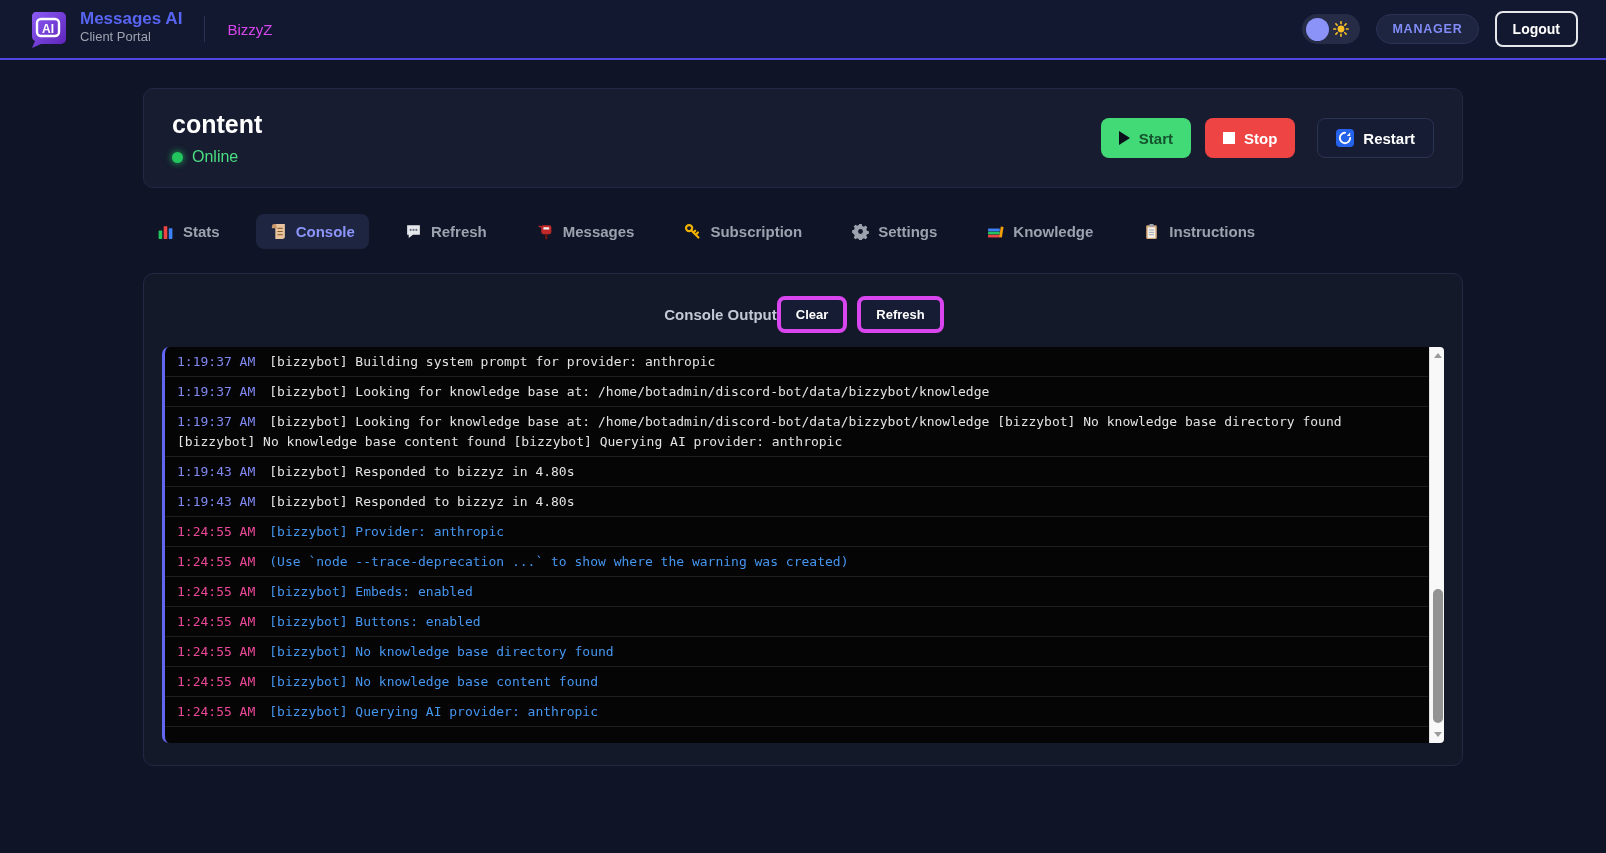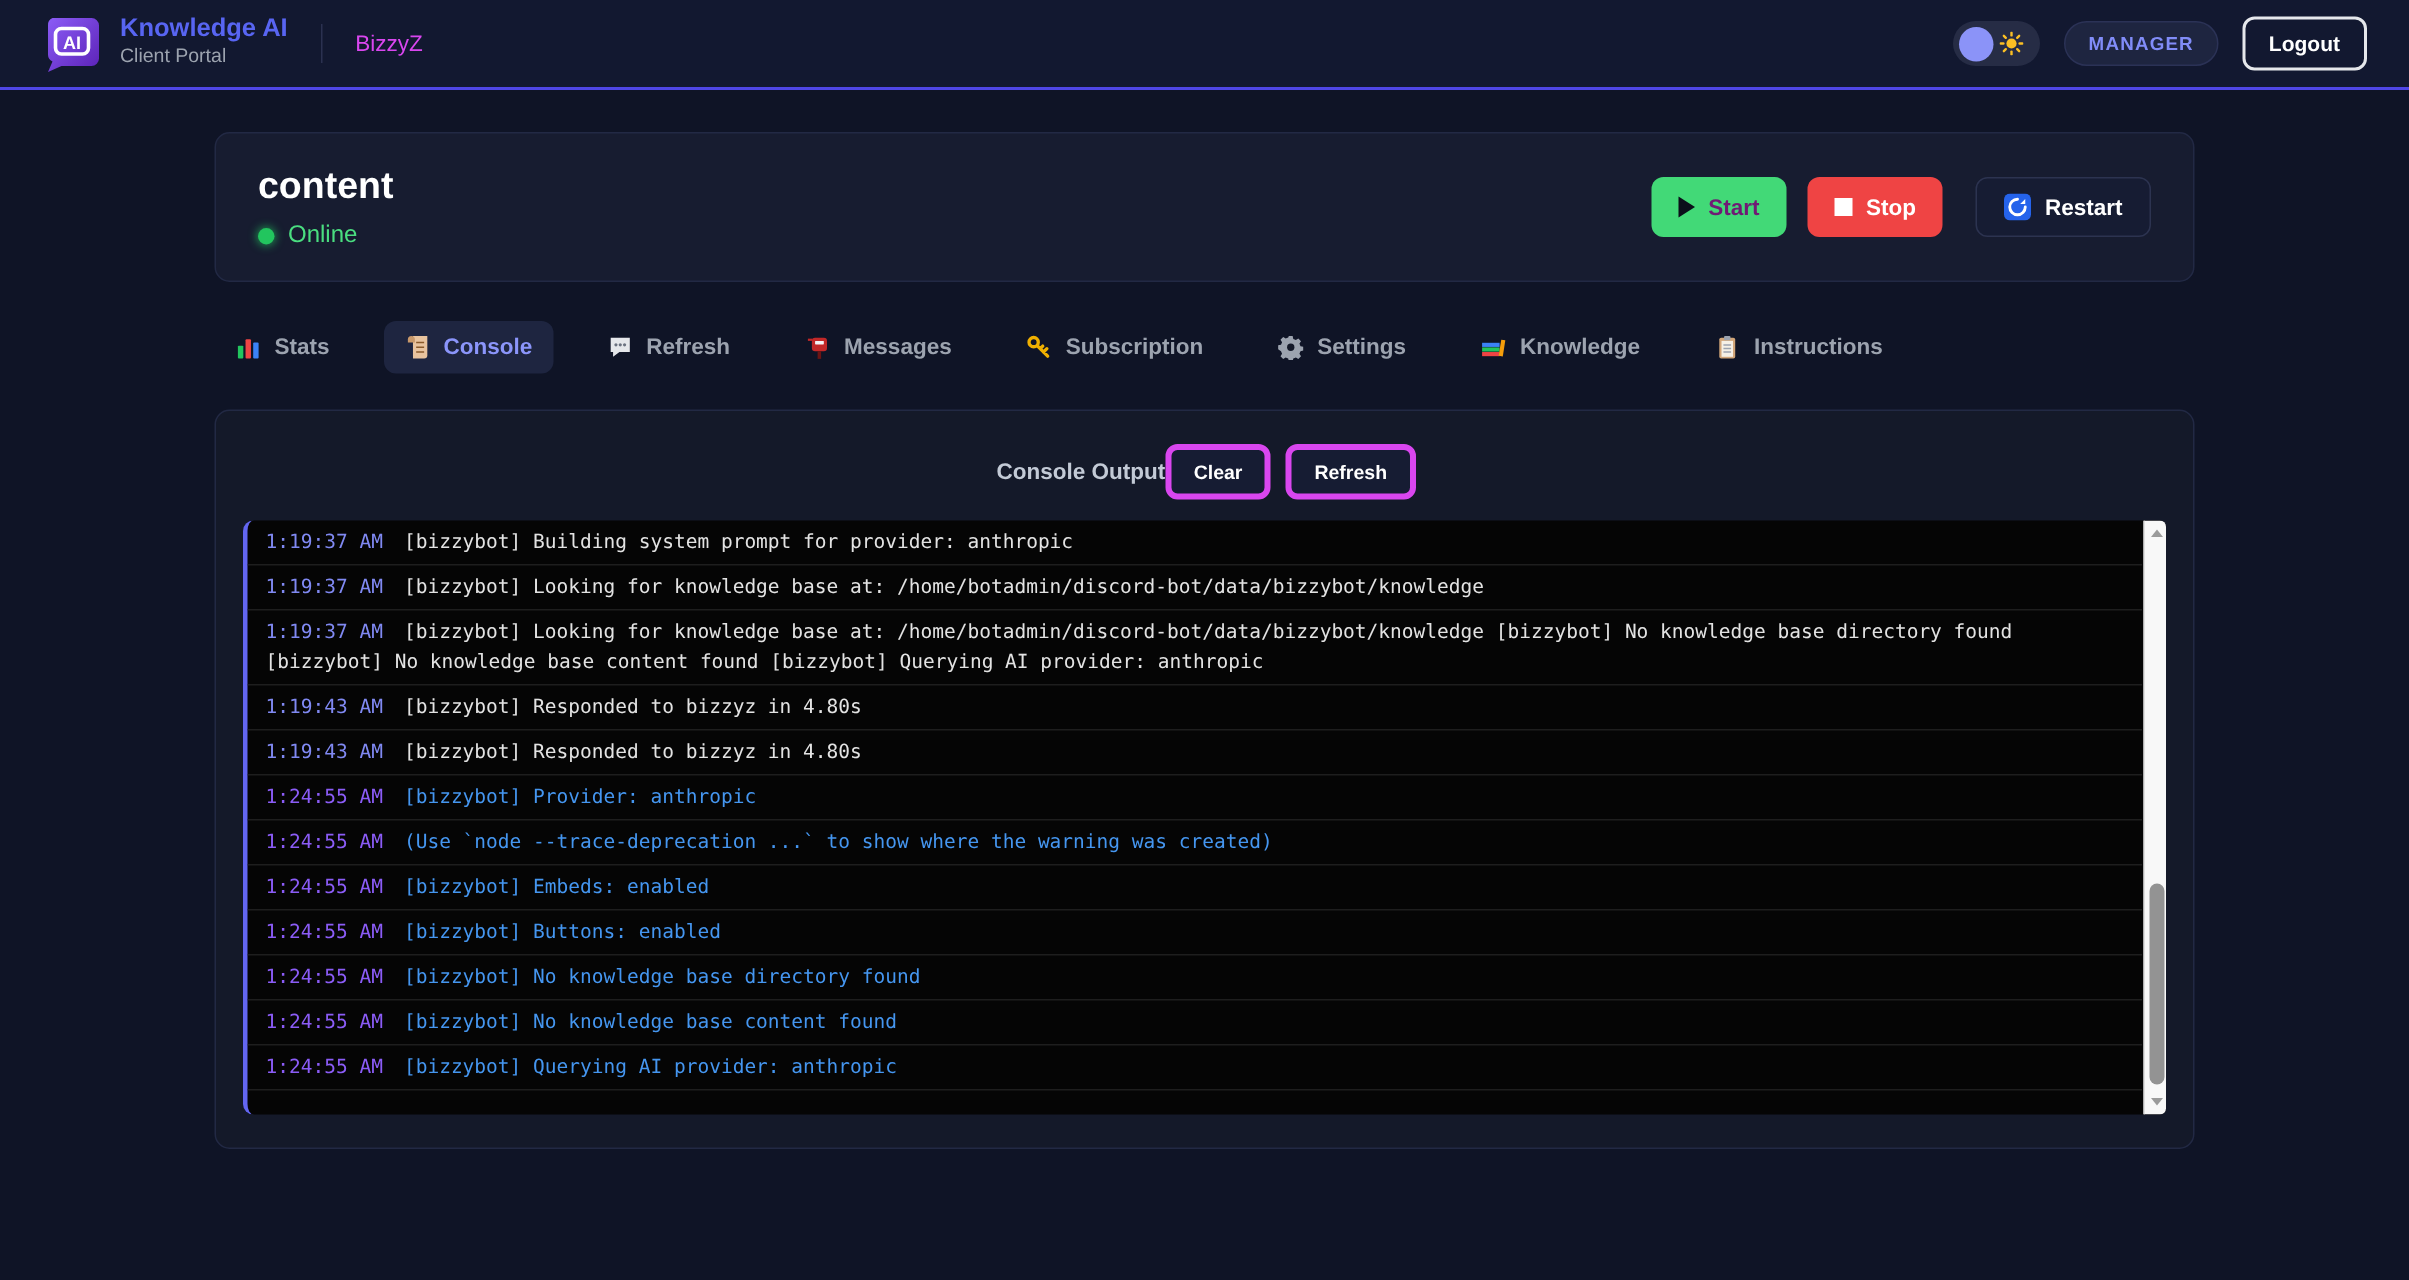--- a/index.html
+++ b/index.html
@@ -51,21 +51,21 @@
   }
   .bot-title { color:#ffffff; font-size:25px; font-weight:bold; }
   .bot-status { display:flex; align-items:center; gap:9px; margin-top:9px; }
   .status-dot { width:11px; height:11px; border-radius:50%; background:#22c55e;
     box-shadow:0 0 6px 1px rgba(34,197,94,.65); }
   .status-text { color:#4ade80; font-size:16px; }
   .bot-actions { display:flex; align-items:center; gap:14px; }
   .btn { display:flex; align-items:center; gap:9px; border:none; cursor:pointer;
     border-radius:8px; height:40px; padding:0 18px; font-size:15px; font-weight:bold;
     font-family:"Liberation Sans", sans-serif; }
-  .btn-start { background:#42d977; color:#701a75; }
+  .btn-start { background:#42d977; color:#14532d; }
   .btn-stop  { background:#ef4444; color:#ffffff; }
   .btn-restart { background:#161c33; color:#ffffff; border:1px solid #2c3350; margin-left:8px; }
   .play-icon { width:0; height:0; border-left:11px solid #0b0f1a;
     border-top:7px solid transparent; border-bottom:7px solid transparent; }
   .stop-icon { width:12px; height:12px; background:#ffffff; }
   .restart-icon { width:18px; height:18px; display:block; }
 
   
   .tab-bar { display:flex; align-items:center; gap:22px; margin-top:26px; }
   .tab { display:flex; align-items:center; gap:9px; background:transparent; border:none;
@@ -87,21 +87,21 @@
 
   .console-box { position:relative; margin-top:14px; background:#050505;
     border-left:3px solid #6366f1; border-radius:7px 4px 4px 7px;
     height:396px; overflow:hidden; }
   .log-list { padding-right:16px; height:100%; }
   .log-row { font-family:"DejaVu Sans Mono", monospace; font-size:13px; line-height:20px;
     padding:5px 10px 4px 12px; border-bottom:1px solid #1e1e1e; }
   .log-time { color:#8089f2; margin-right:14px; }
   .log-row.default .log-text { color:#e3e3e3; }
   .log-row.info .log-text { color:#4596f0; }
-  .log-row.info .log-time { color:#8b5cf6; }
+  .log-row.info .log-time { color:#ec4899; }
 
   
   .fake-scrollbar { position:absolute; top:0; right:0; bottom:0; width:15px;
     background:#f8f8f8; border-left:1px solid #e0e0e0; }
   .sb-arrow { position:absolute; left:0; width:15px; height:15px; display:flex;
     align-items:center; justify-content:center; }
   .sb-arrow.up { top:1px; } .sb-arrow.down { bottom:1px; }
   .sb-arrow.up::after { content:""; border-left:4px solid transparent; border-right:4px solid transparent;
     border-bottom:5px solid #9b9b9b; }
   .sb-arrow.down::after { content:""; border-left:4px solid transparent; border-right:4px solid transparent;
@@ -119,21 +119,21 @@
         <linearGradient id="lg" x1="0" y1="0" x2="1" y2="1">
           <stop offset="0" stop-color="#8b5cf6"></stop>
             <stop offset="1" stop-color="#5b21b6"></stop>
         </linearGradient>
       </defs>
       <path d="M7 3 h26 a5 5 0 0 1 5 5 v22 a5 5 0 0 1 -5 5 h-20 l-9 4 3 -7 a5 5 0 0 1 -3 -4.5 v-19.5 a5 5 0 0 1 3 -5 z" fill="url(#lg)"></path>
       <rect x="9" y="10" width="22" height="17" rx="4" fill="none" stroke="#ffffff" stroke-width="2.4"></rect>
       <text x="20" y="23.5" text-anchor="middle" font-family="Liberation Sans, sans-serif" font-size="12" font-weight="bold" fill="#ffffff">AI</text>
     </svg>
     <div class="brand-text">
-      <div class="brand-title">Knowledge AI</div>
+      <div class="brand-title">Messages AI</div>
       <div class="brand-sub">Client Portal</div>
     </div>
   </div>
   <div class="nav-divider"></div>
   <div class="nav-botname">BizzyZ</div>
 
   <div class="nav-right">
     <button class="theme-toggle">
       <span class="toggle-knob"></span>
       <svg class="sun" viewBox="0 0 16 16">

